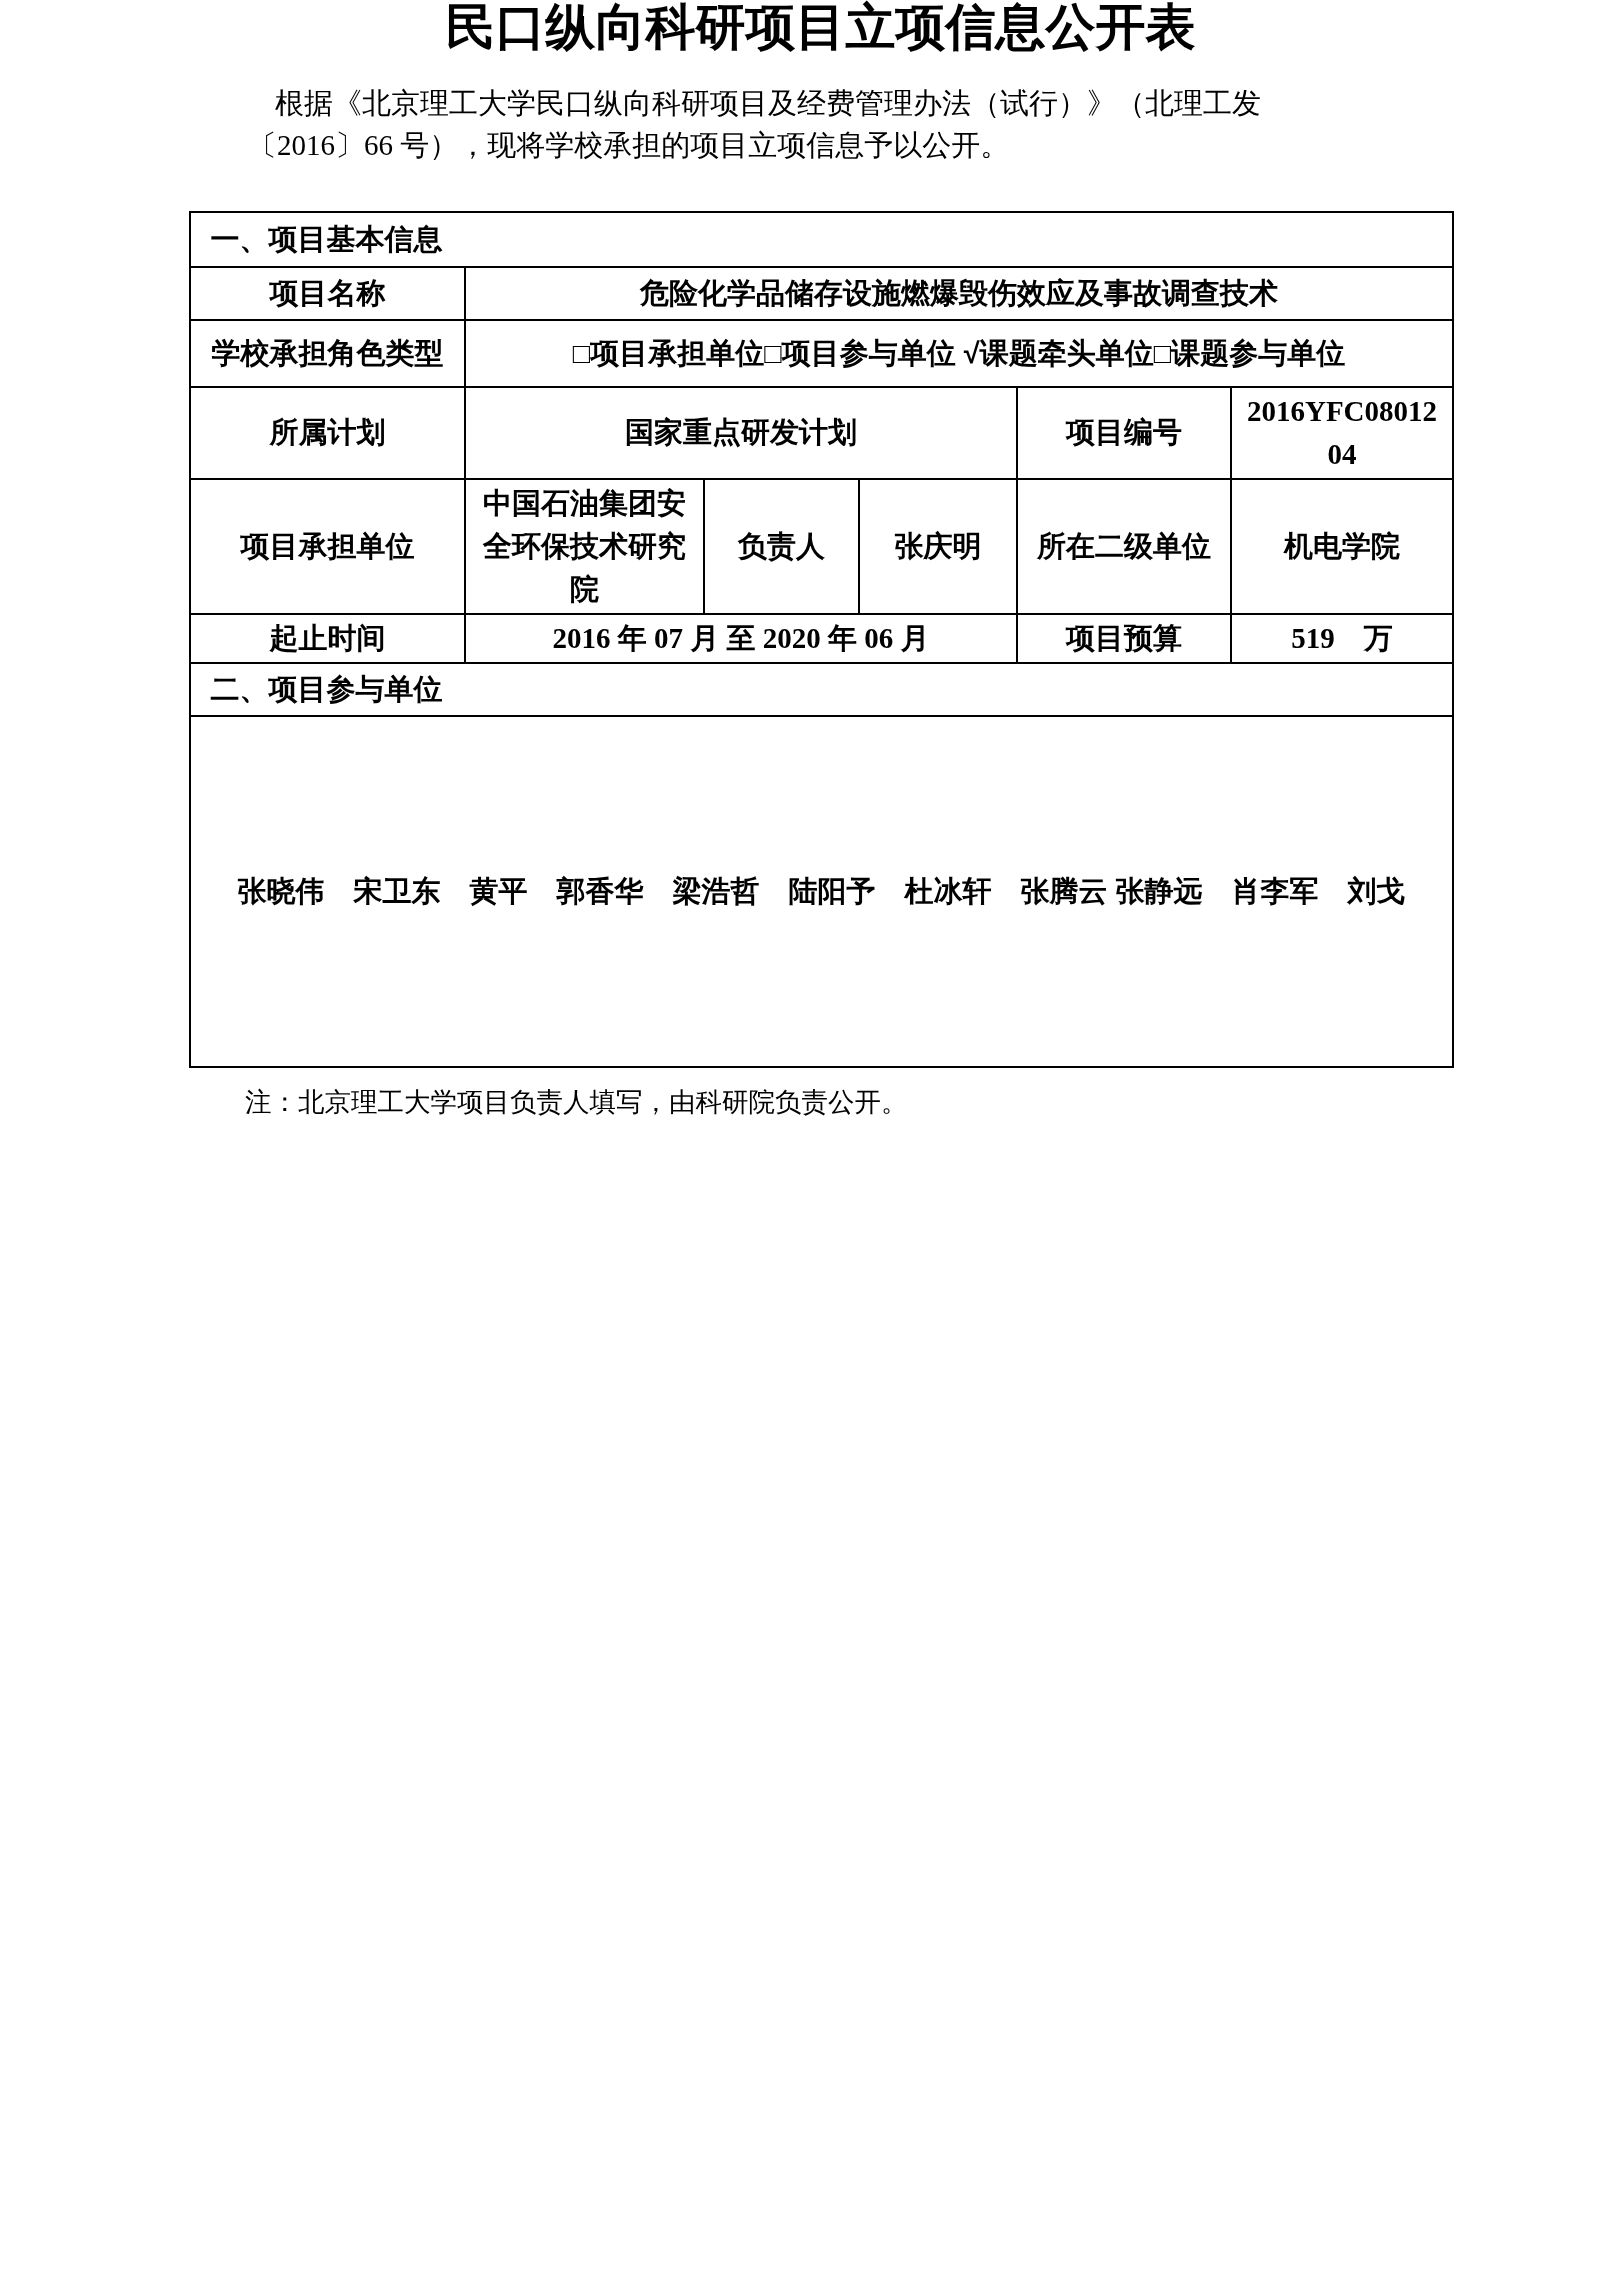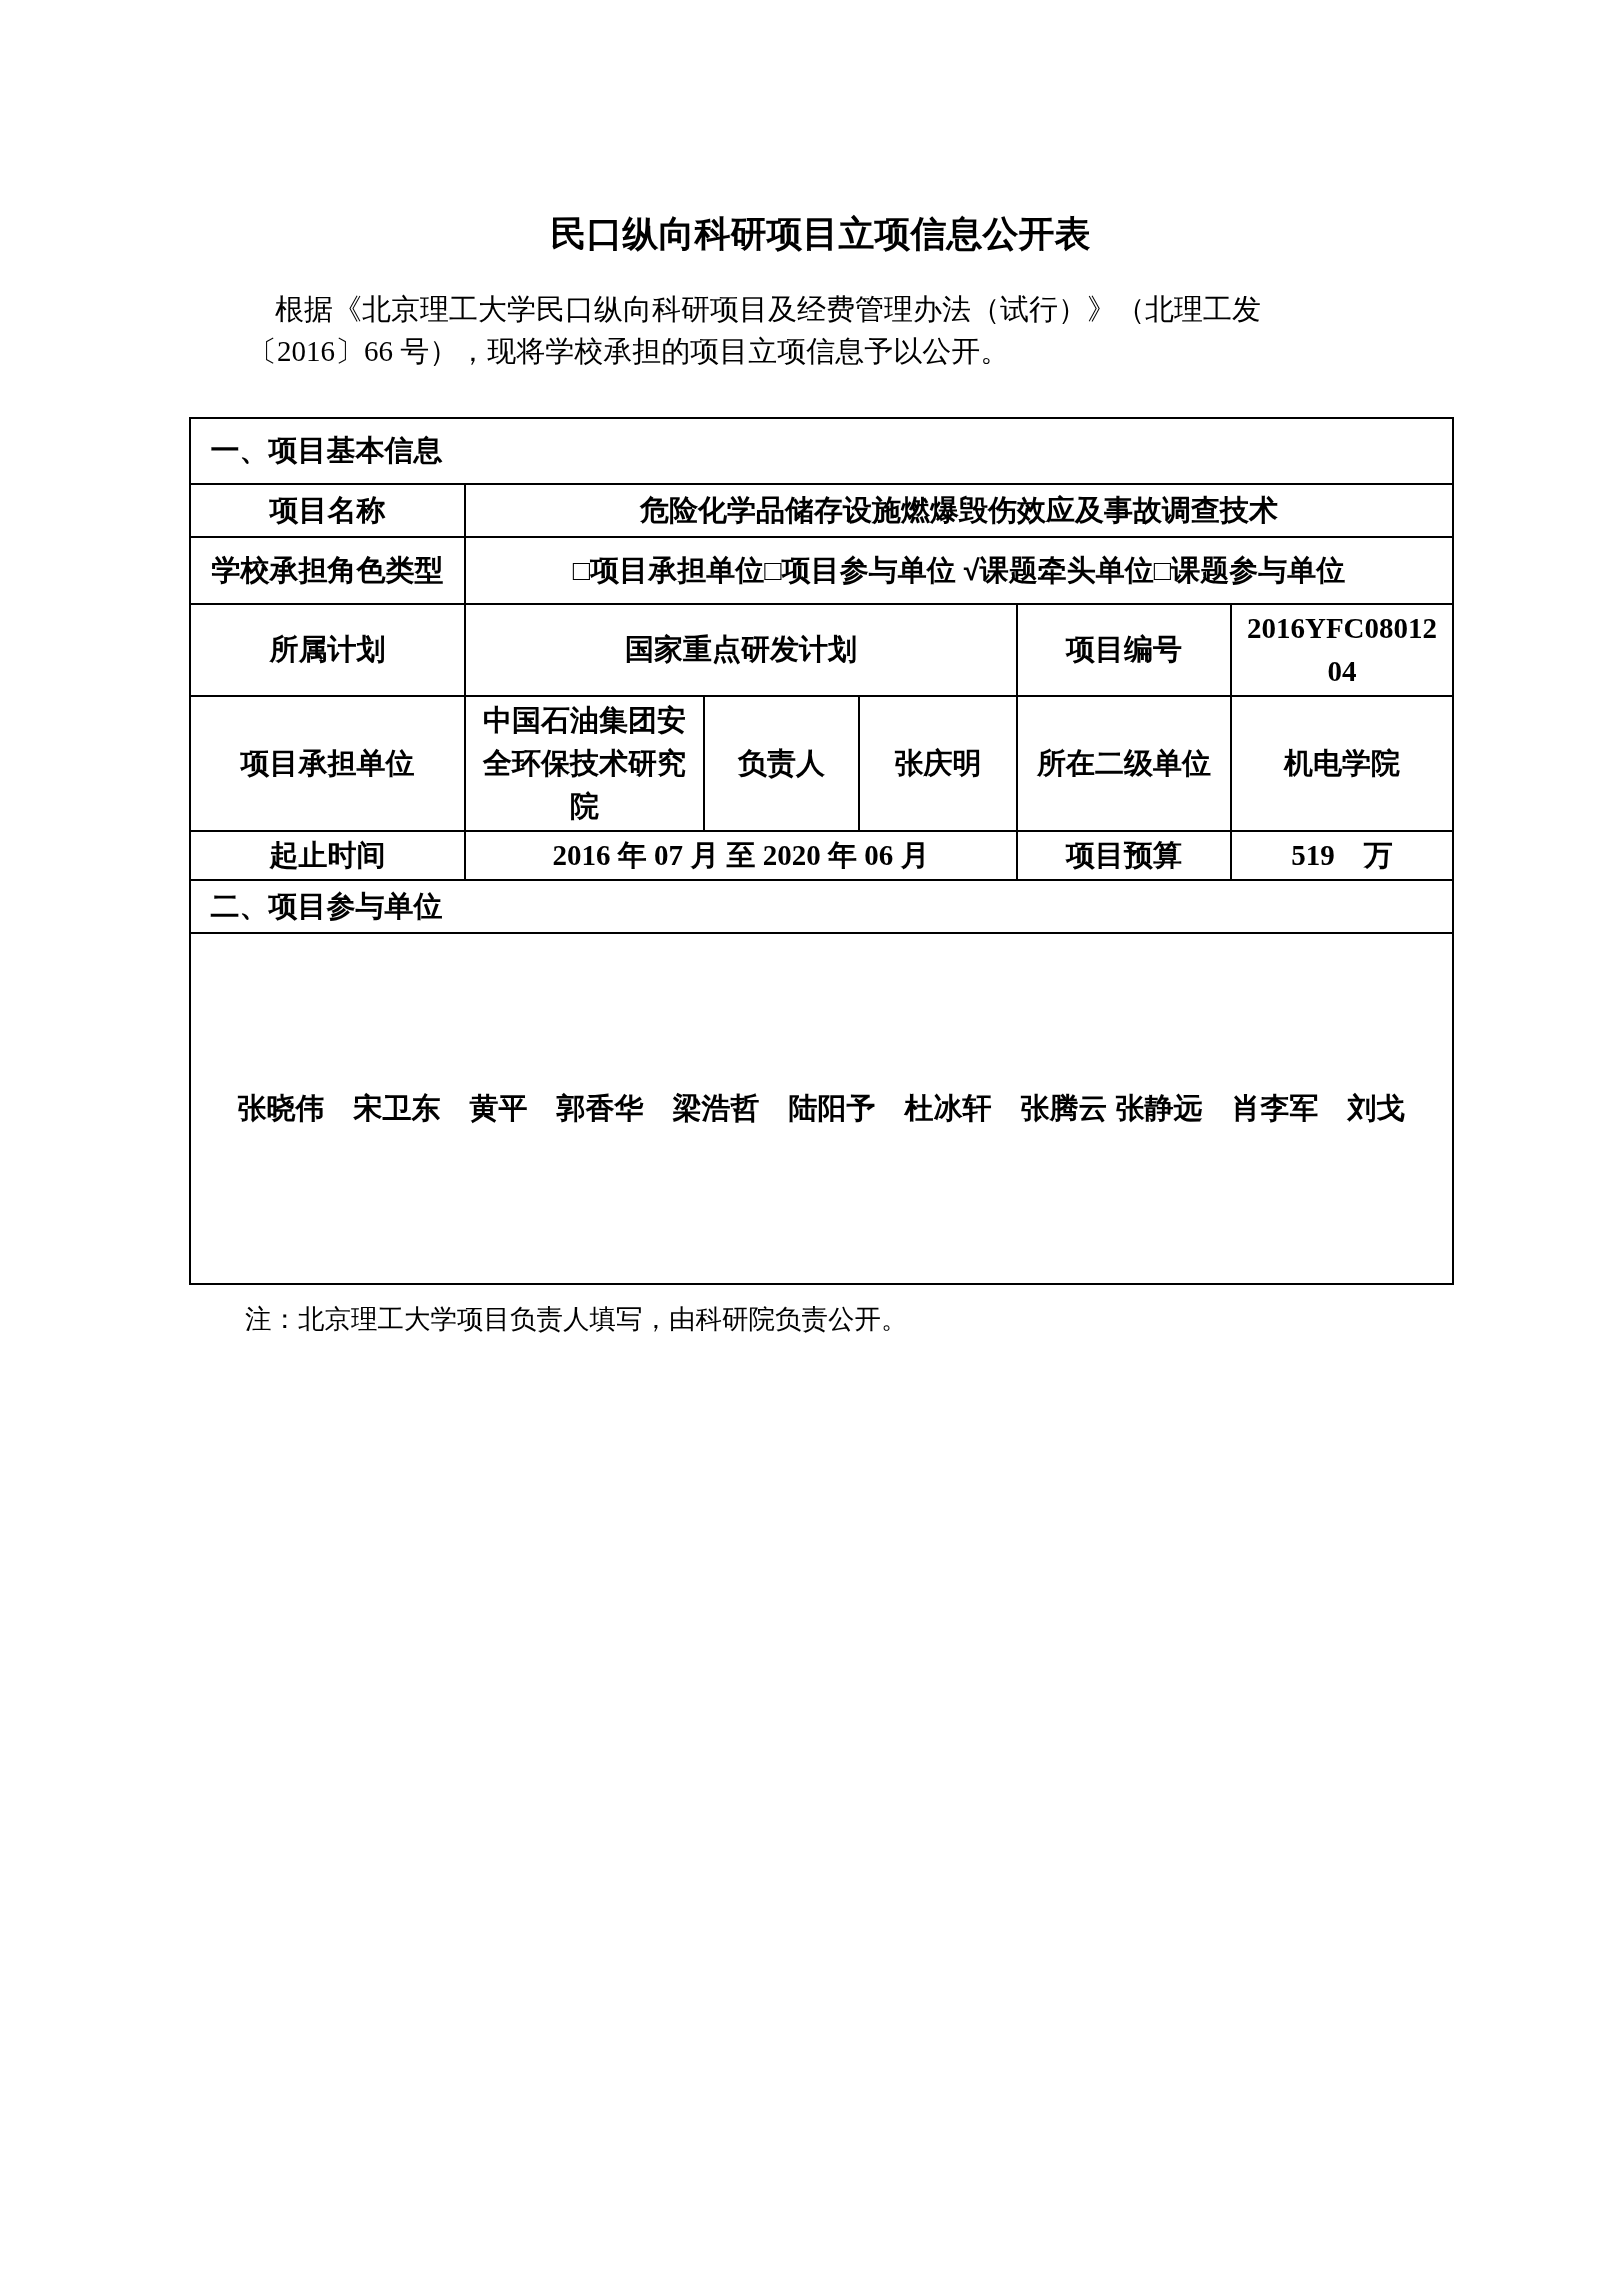--- a/index.html
+++ b/index.html
@@ -13,23 +13,22 @@
     position: relative;
     color: #000;
     font-family: "Liberation Sans", sans-serif;
     overflow: hidden;
   }
   .content {
     width: 1263px;
     margin-left: 189px;
   }
   .page-title {
-    margin-top: 206px;
     text-align: center;
-    font-size: 36px;
+    font-size: 50px;
     font-weight: 700;
     line-height: 55px;
     font-family: "Liberation Sans", sans-serif;
   }
   .intro {
     margin-top: 27.4px;
     font-family: "Liberation Serif", serif;
     font-size: 29px;
     line-height: 42px;
   }
@@ -98,21 +97,21 @@
     <colgroup>
       <col style="width:275px">
       <col style="width:239px">
       <col style="width:155px">
       <col style="width:158px">
       <col style="width:214px">
       <col style="width:222px">
     </colgroup>
 
     <tbody>
-        <tr class="section-row" style="height:66px">
+        <tr class="section-row" style="height:55px">
       <td colspan="6">一、项目基本信息</td>
     </tr>
 
     <tr style="height:53px">
       <td>项目名称</td>
       <td colspan="5">危险化学品储存设施燃爆毁伤效应及事故调查技术</td>
     </tr>
 
     <tr style="height:67px">
       <td>学校承担角色类型</td>

